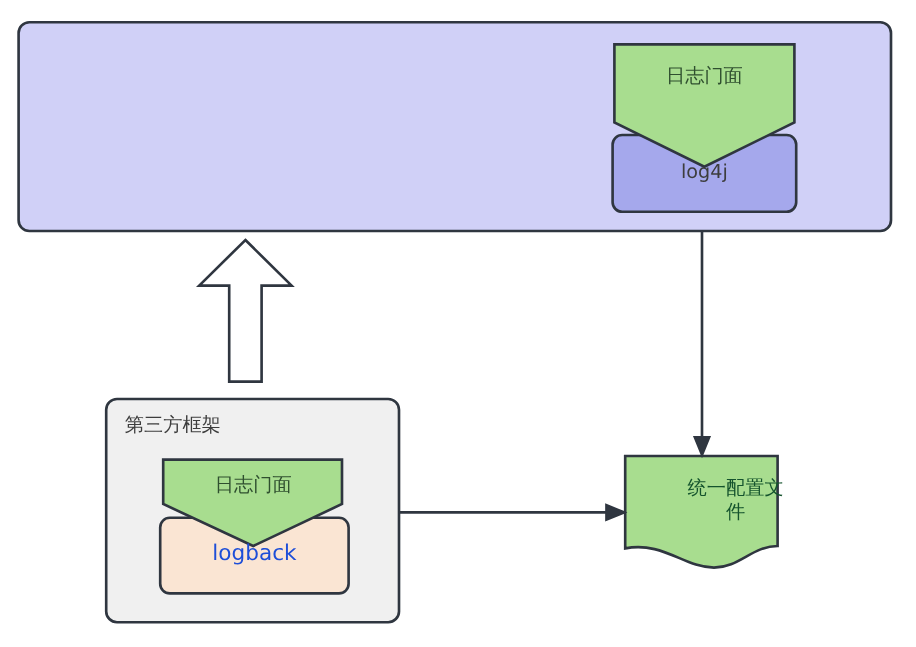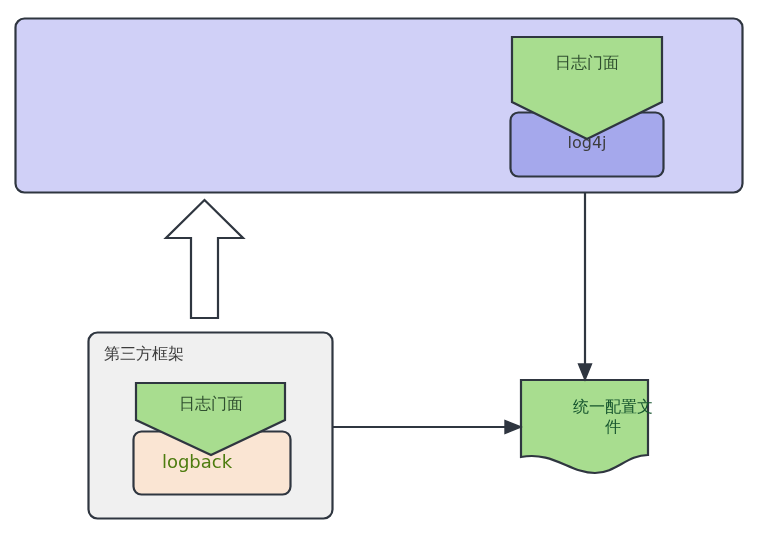--- a/index.html
+++ b/index.html
@@ -60,23 +60,23 @@
     justify-content: flex-start;
     font-size: 16px;
     color: #3d3d3d;
   }
   .lbl-facade-bottom {
     left: 136px; top: 391px; width: 150px; height: 26px;
     font-size: 16px;
     color: #2f4f2f;
   }
   .lbl-logback {
-    left: 118px; top: 447px; width: 158px; height: 30px;
+    left: 133px; top: 447px; width: 158px; height: 30px;
     font-size: 18px;
-    color: #4d7c0f;
+    color: #1d4ed8;
   }
   .lbl-config {
     left: 524px; top: 391px; width: 122px; height: 52px;
     font-size: 16px;
     color: #14532d;
     flex-direction: column;
     margin-left: 28px;
   }
 </style>
 </head>

